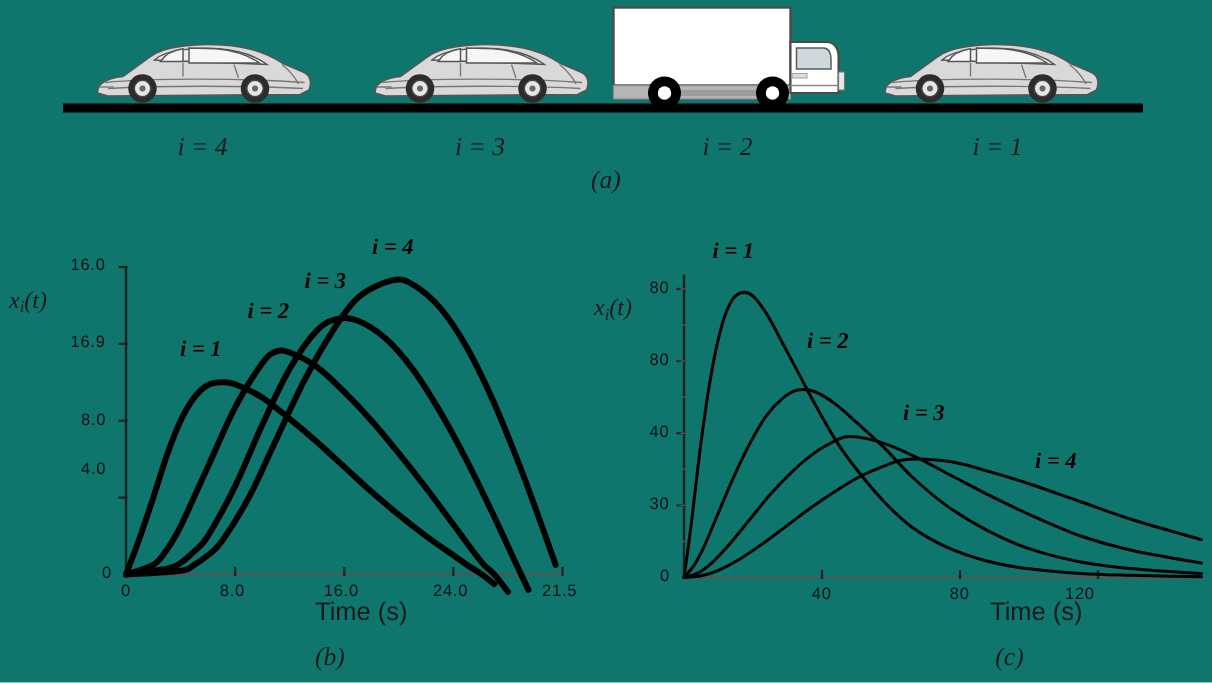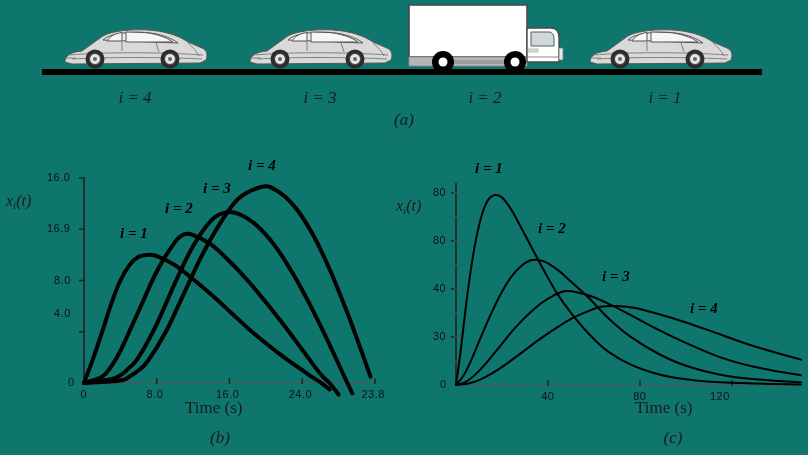--- a/index.html
+++ b/index.html
@@ -65,24 +65,25 @@
     position: absolute;
     font-family: "Liberation Serif", serif;
     font-size: 16px;
     font-style: italic;
     color: #1a1a1a;
     white-space: nowrap;
     margin-top: 24px;
   }
   .xaxis-title {
     position: absolute;
-    font-family: Liberation Serif, serif;
+    font-family: Liberation Sans, sans-serif;
     font-size: 17px;
     color: #1a1a1a;
     white-space: nowrap;
+    margin-left: 25px;
   }
   .curve-label {
     position: absolute;
     font-family: "Liberation Serif", serif;
     font-size: 15px;
     font-style: italic;
     font-weight: bold;
     color: #000000;
     white-space: nowrap;
   }
@@ -257,21 +258,21 @@
     <div class="caption" style="left:190px; top:288px; width:60px;">(b)</div>
   <div class="tick-label" style="left: 68px; top: 236px;">0</div>
       <div class="tick-label" style="left: 54px; top: 167px;">4.0</div>
       <div class="tick-label" style="left: 54px; top: 133.5px;">8.0</div>
       <div class="tick-label" style="left: 47px; top: 82.25px;">16.9</div>
       <div class="tick-label" style="left: 47px; top: 31px;">16.0</div>
       <div class="tick-label" style="left: 80.6px; top: 248px;">0</div>
       <div class="tick-label" style="left: 146.55px; top: 248px;">8.0</div>
       <div class="tick-label" style="left: 215.9px; top: 248px;">16.0</div>
       <div class="tick-label" style="left: 288.65px; top: 248px;">24.0</div>
-      <div class="tick-label" style="left: 361.4px; top: 248px;">23.8</div>
+      <div class="tick-label" style="left: 361.4px; top: 248px;">21.5</div>
     </div>
 
   <div class="plot-panel" id="panel-c">
     <div class="axis-title" style="left:6px; top:33px;">
       <span style="font-style:italic;">x</span><span style="font-style:italic;font-size:11px;vertical-align:-3px;">i</span><span style="font-style:italic;">(t)</span>
     </div>
 
     <svg id="svg-c" width="418" height="265" style="position:absolute; left:0; top:0;">
         <line x1="66" y1="245" x2="66" y2="43" stroke="#222" stroke-width="1.6"></line>
         <line x1="66" y1="245" x2="411" y2="245" stroke="#555" stroke-width="1.2"></line>

